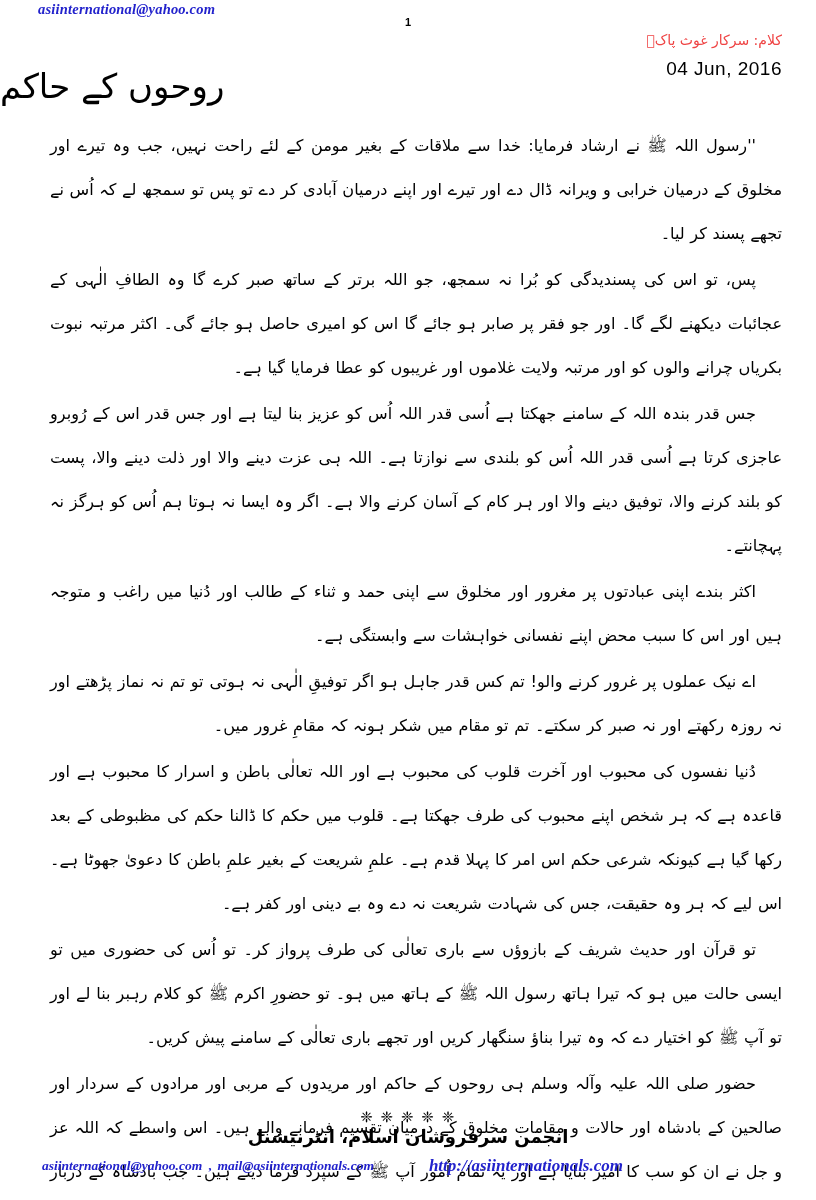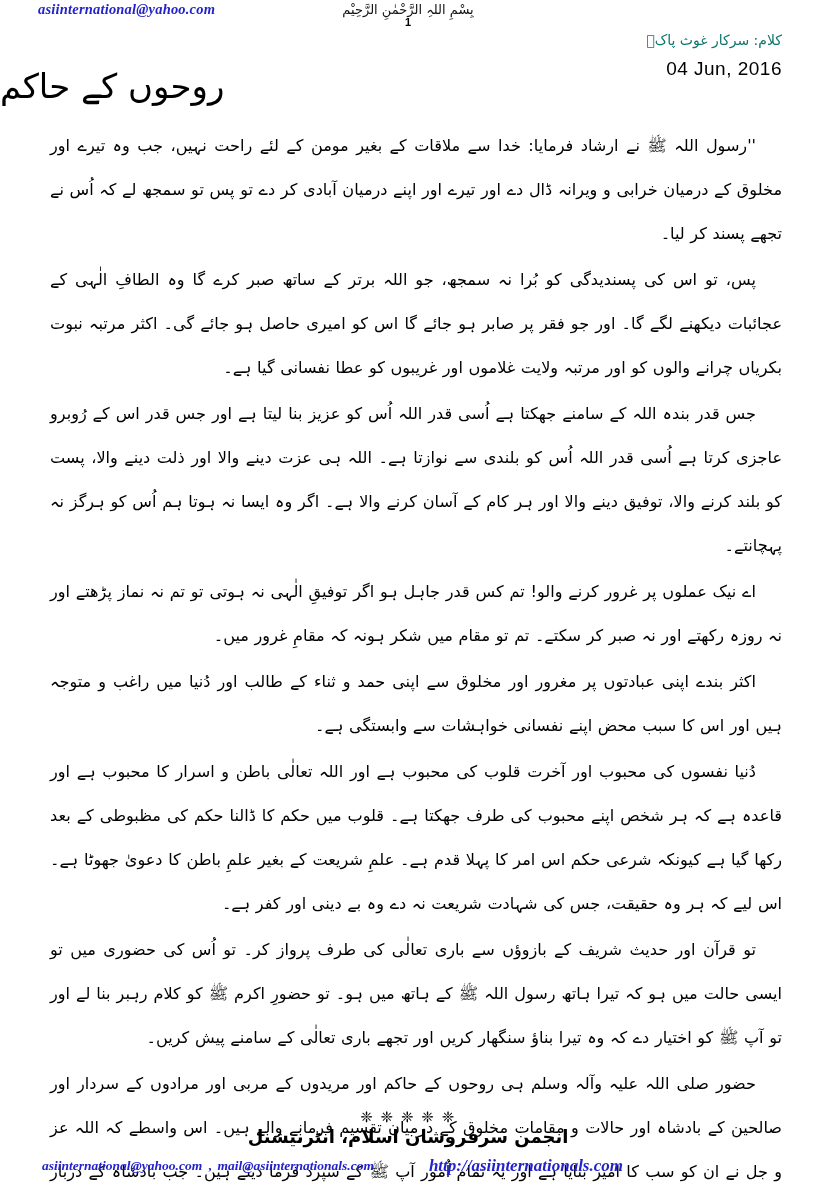--- a/index.html
+++ b/index.html
@@ -71,21 +71,21 @@
   }
 
   .kalam-line {
     position: absolute;
     top: 32px;
     right: 34px;
     text-align: right;
     font-family: "DejaVu Sans", sans-serif;
     font-size: 14px;
     line-height: 1.15;
-    color: #0f766e;
+    color: #ef4444;
     direction: rtl;
     white-space: nowrap;
   }
 
   .date-line {
     position: absolute;
     top: 58px;
     right: 34px;
     text-align: right;
     font-family: "Liberation Sans", sans-serif;
@@ -215,37 +215,36 @@
 </style>
 </head>
 <body>
 
 <div id="page">
 
   <div class="header-band">
 
     <a class="header-email">asiinternational@yahoo.com</a>
 
-    <div class="bismillah">بِسْمِ اللہِ الرَّحْمٰنِ الرَّحِیْم</div>
 
     <div class="page-number">1</div>
 
     <div class="kalam-line">کلام: سرکار غوث پاکؓ</div>
 
     <div class="date-line">04 Jun, 2016</div>
 
     <h1 class="main-title">روحوں کے حاکم</h1>
   </div>
 
   <div class="body-area">
     <p class="para">''رسول اللہ ﷺ نے ارشاد فرمایا:  خدا سے ملاقات کے بغیر مومن کے لئے راحت نہیں، جب وہ تیرے اور مخلوق کے درمیان خرابی و ویرانہ ڈال دے اور تیرے اور اپنے درمیان آبادی کر دے تو پس تو سمجھ لے کہ اُس نے تجھے پسند کر لیا۔</p>
-    <p class="para">پس، تو اس کی پسندیدگی کو بُرا نہ سمجھ، جو اللہ برتر کے ساتھ صبر کرے گا وہ الطافِ الٰہی کے عجائبات دیکھنے لگے گا۔  اور جو فقر پر صابر ہو جائے گا اس کو امیری حاصل ہو جائے گی۔  اکثر مرتبہ نبوت بکریاں چرانے والوں کو اور مرتبہ ولایت غلاموں اور غریبوں کو عطا نفسانی گیا ہے۔</p>
+    <p class="para">پس، تو اس کی پسندیدگی کو بُرا نہ سمجھ، جو اللہ برتر کے ساتھ صبر کرے گا وہ الطافِ الٰہی کے عجائبات دیکھنے لگے گا۔  اور جو فقر پر صابر ہو جائے گا اس کو امیری حاصل ہو جائے گی۔  اکثر مرتبہ نبوت بکریاں چرانے والوں کو اور مرتبہ ولایت غلاموں اور غریبوں کو عطا فرمایا گیا ہے۔</p>
     <p class="para">جس قدر بندہ اللہ کے سامنے جھکتا ہے اُسی قدر اللہ اُس کو عزیز بنا لیتا ہے اور جس قدر اس کے رُوبرو عاجزی کرتا ہے اُسی قدر اللہ اُس کو بلندی سے نوازتا ہے۔ اللہ ہی عزت دینے والا اور ذلت دینے والا،  پست کو بلند کرنے والا،  توفیق دینے والا اور ہر کام کے آسان کرنے والا ہے۔ اگر وہ ایسا نہ ہوتا ہم اُس کو ہرگز نہ پہچانتے۔</p>
+    <p class="para">اکثر بندے اپنی عبادتوں پر مغرور اور مخلوق سے اپنی حمد و ثناء کے طالب اور دُنیا میں راغب و متوجہ ہیں اور اس کا سبب محض اپنے نفسانی خواہشات سے وابستگی ہے۔</p>
     <p class="para">اے نیک عملوں پر غرور کرنے والو!  تم کس قدر جاہل ہو اگر توفیقِ الٰہی نہ ہوتی تو تم نہ نماز پڑھتے اور نہ روزہ رکھتے اور نہ صبر کر سکتے۔ تم تو مقام میں شکر ہونہ کہ مقامِ غرور میں۔</p>
-    <p class="para">اکثر بندے اپنی عبادتوں پر مغرور اور مخلوق سے اپنی حمد و ثناء کے طالب اور دُنیا میں راغب و متوجہ ہیں اور اس کا سبب محض اپنے نفسانی خواہشات سے وابستگی ہے۔</p>
     <p class="para">دُنیا نفسوں کی محبوب اور آخرت قلوب کی محبوب ہے  اور اللہ تعالٰی باطن و اسرار کا محبوب ہے اور قاعدہ ہے کہ ہر شخص اپنے محبوب کی طرف جھکتا ہے۔ قلوب میں حکم کا ڈالنا حکم کی مظبوطی کے بعد رکھا گیا ہے کیونکہ شرعی حکم اس امر کا پہلا قدم ہے۔ علمِ شریعت کے بغیر علمِ باطن کا دعویٰ جھوٹا ہے۔ اس لیے کہ ہر وہ حقیقت، جس کی شہادت شریعت نہ دے وہ بے دینی اور کفر ہے۔</p>
     <p class="para">تو قرآن اور حدیث شریف کے بازوؤں سے باری تعالٰی کی طرف پرواز کر۔ تو اُس کی حضوری میں تو ایسی حالت میں ہو کہ تیرا ہاتھ رسول اللہ ﷺ کے ہاتھ میں ہو۔ تو حضورِ اکرم ﷺ کو کلام رہبر بنا لے اور تو آپ ﷺ کو اختیار دے کہ وہ تیرا بناؤ سنگھار کریں اور تجھے باری تعالٰی کے سامنے پیش کریں۔</p>
     <p class="para">حضور صلی اللہ علیہ وآلہ وسلم ہی روحوں کے حاکم اور مریدوں کے مربی اور مرادوں کے سردار اور صالحین کے بادشاہ اور حالات و مقامات مخلوق کے درمیان تقسیم فرمانے والے ہیں۔ اس واسطے کہ اللہ عز و جل نے ان کو سب کا امیر بنایا ہے اور یہ تمام اُمور آپ ﷺ کے سپرد فرما دیئے ہیں۔ جب بادشاہ کے دربار سے خلعت دیئے جاتے ہیں تو ان کی تقسیم سپہ سالار کے ہاتھ سے کرائی جاتی ہے۔''</p>
 
   </div>
 
   <div class="footer-band">
 
     <div class="ornament-row">❈ ❈ ❈ ❈ ❈</div>
 

